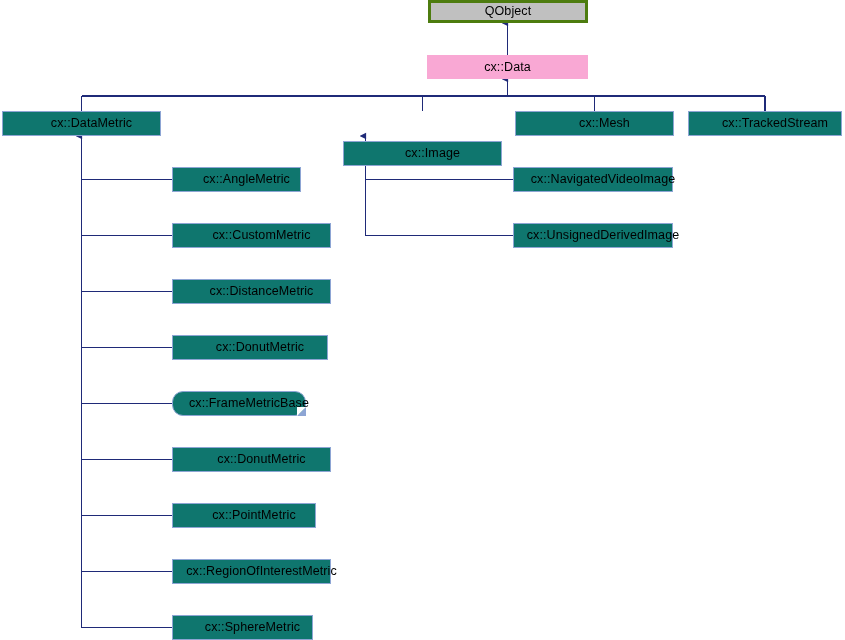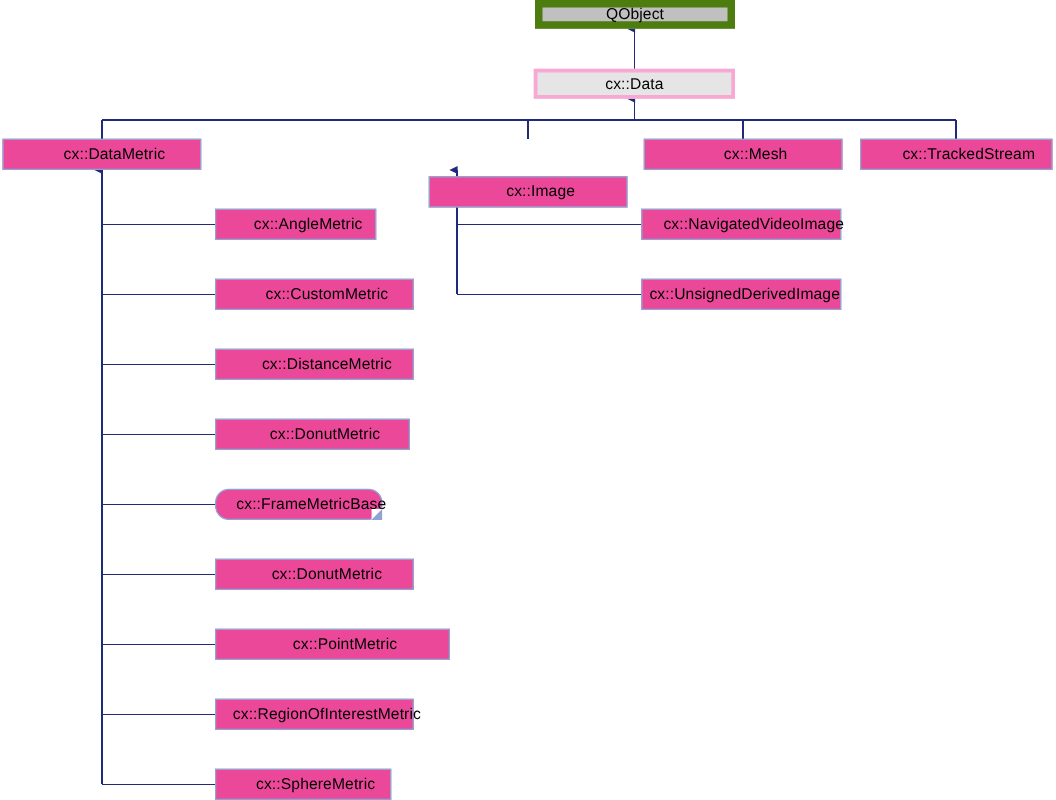--- a/index.html
+++ b/index.html
@@ -34,28 +34,28 @@
     justify-content: center;
     font-size: 12.5px;
     line-height: 1;
     color: #000000;
     white-space: nowrap;
     letter-spacing: 0.1px;
     z-index: 2;
   }
   .node.cls-root {
     background: #c0c0c0;
-    border: 6px solid #4d7c0f;
+    border: 3px solid #4d7c0f;
   }
   .node.cls-plain {
-    background: #e5e5e5;
-    border: 3px solid #f9a8d4;
+    background: #f9a8d4;
+    border: 1px solid #f9a8d4;
   }
   .node.cls-derived {
-    background: #ec4899;
+    background: #0f766e;
     border: 1px solid #8da5d4;
     padding-left: 20px;
   }
   
   .node.folded {
     border-bottom-right-radius: 0;
   }
   .node.folded .fold {
     position: absolute;
     right: -1px;
@@ -146,29 +146,29 @@
     <span class="label">cx::DonutMetric</span>
   </div>
   <div class="node cls-derived folded" style="left:172px; top:391px; width:134px; height:25px;border-radius:11px;">
     <span class="label">cx::FrameMetricBase</span>
     <span class="fold"></span>
     <span class="fold-inner"></span>
   </div>
   <div class="node cls-derived" style="left:172px; top:447px; width:159px; height:25px;">
     <span class="label">cx::DonutMetric</span>
   </div>
-  <div class="node cls-derived" style="left:172px; top:503px; width:188px; height:25px;">
+  <div class="node cls-derived" style="left:172px; top:503px; width:144px; height:25px;">
     <span class="label">cx::PointMetric</span>
   </div>
   <div class="node cls-derived" style="left:172px; top:559px; width:159px; height:25px;">
     <span class="label">cx::RegionOfInterestMetric</span>
   </div>
   <div class="node cls-derived" style="left:172px; top:615px; width:141px; height:25px;">
     <span class="label">cx::SphereMetric</span>
   </div>
 
   <div class="node cls-derived" style="left:513px; top:167px; width:160px; height:25px;">
     <span class="label">cx::NavigatedVideoImage</span>
   </div>
-  <div class="node cls-derived" style="left:513px; top:223px; width:160px; height:25px;justify-content:flex-end;">
+  <div class="node cls-derived" style="left:513px; top:223px; width:160px; height:25px;">
     <span class="label">cx::UnsignedDerivedImage</span>
   </div>
 </div>
 
 </body></html>

